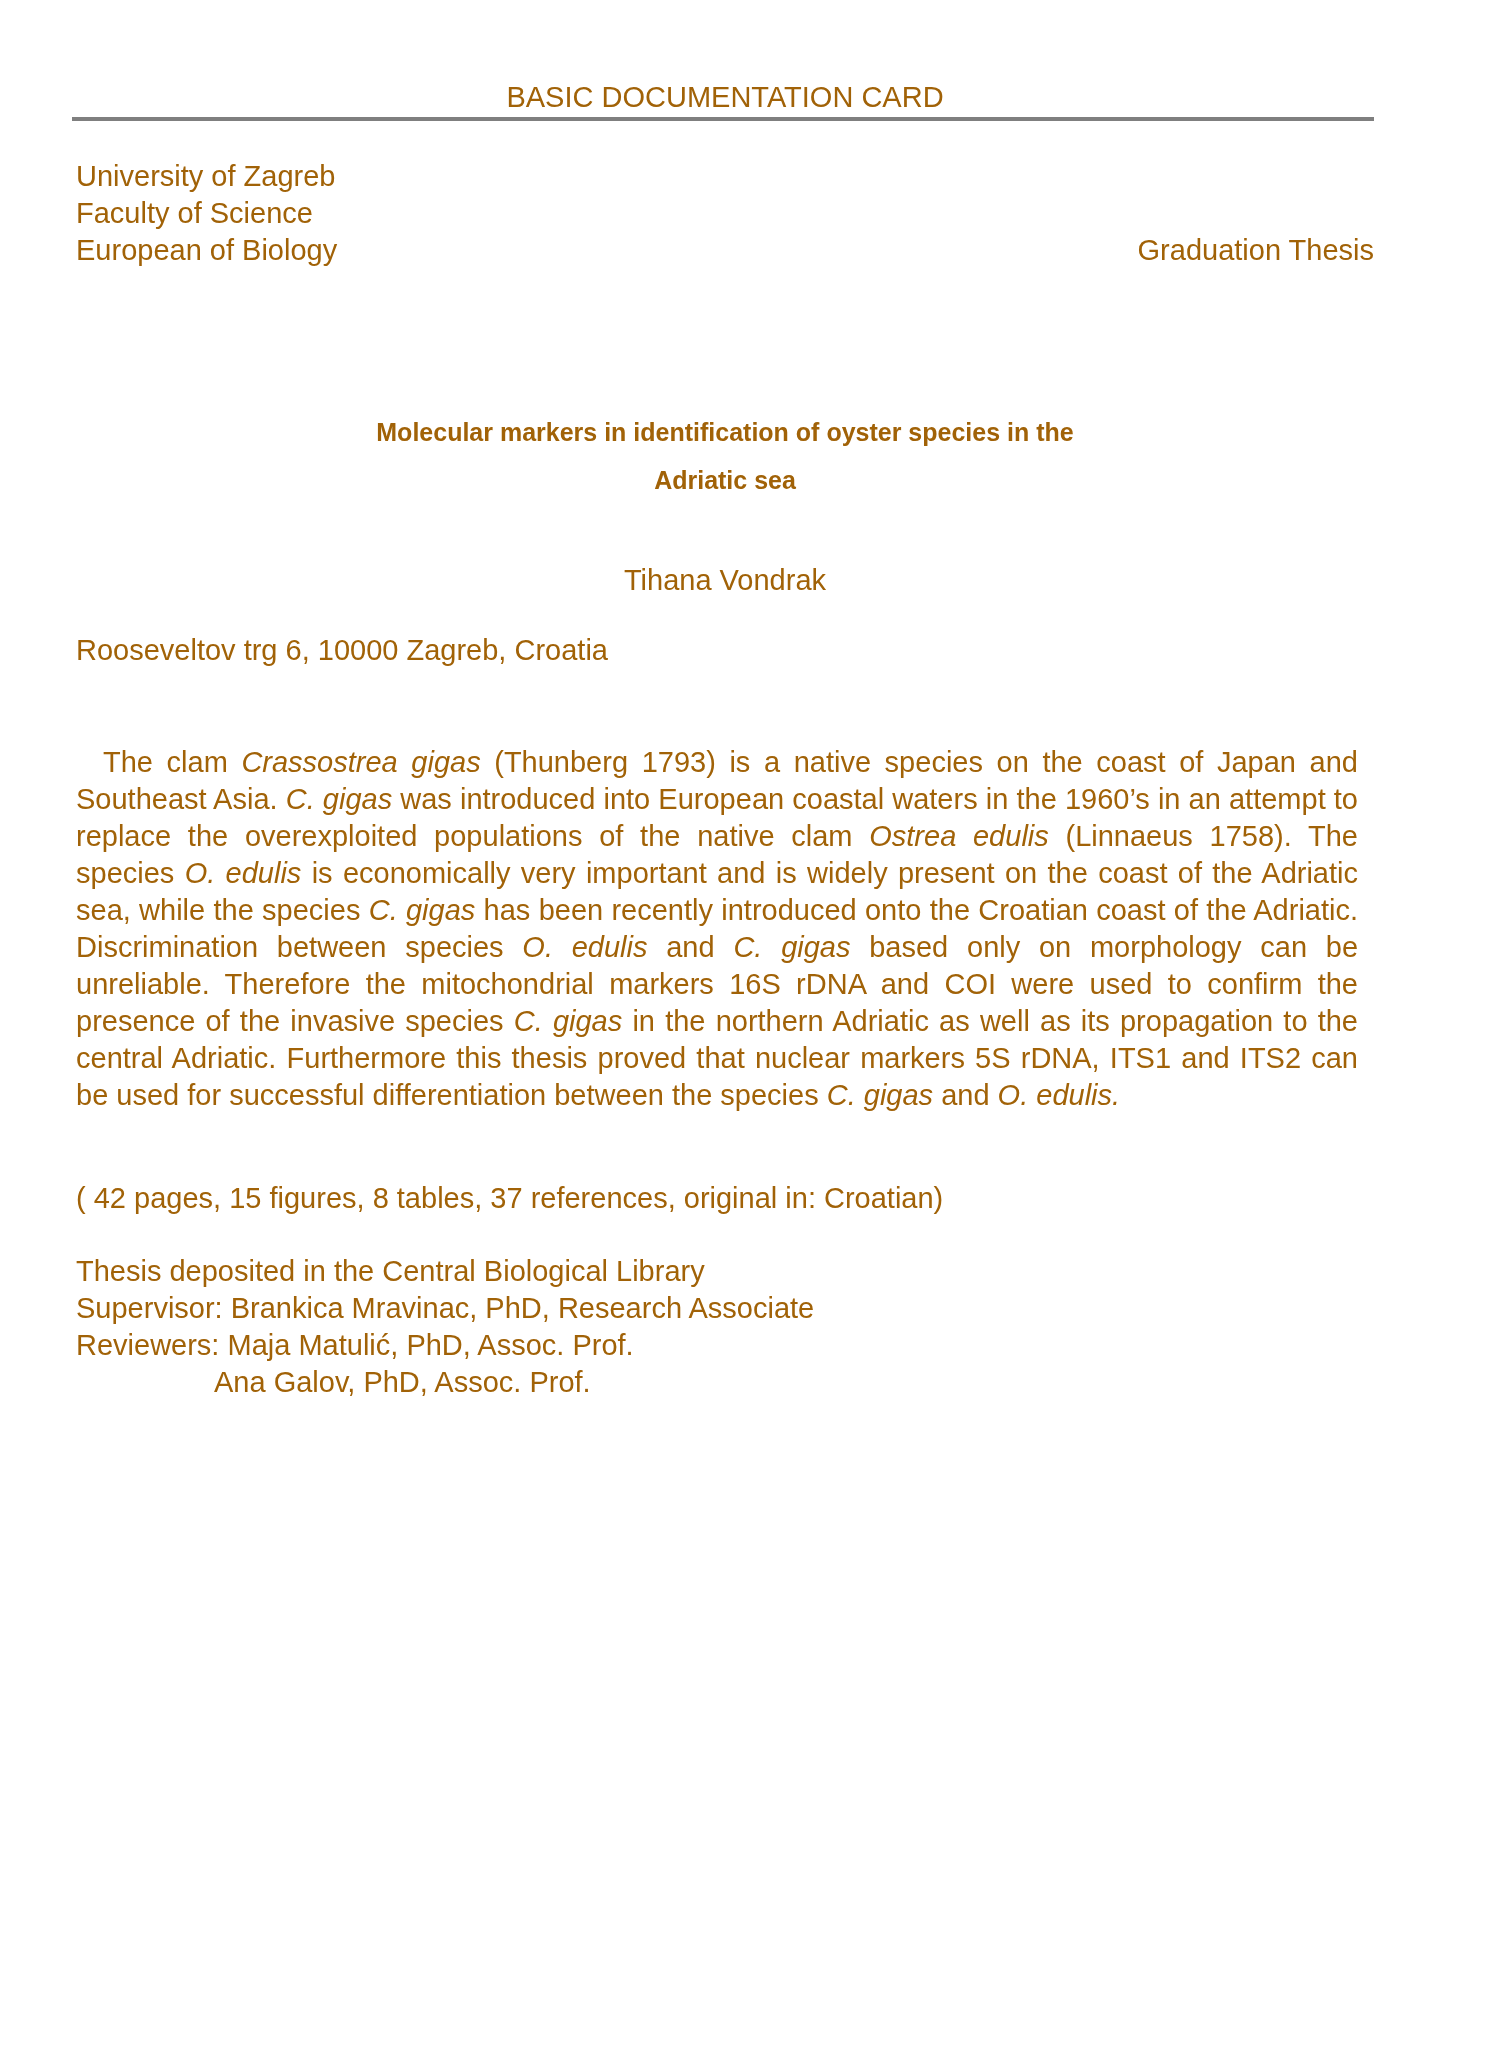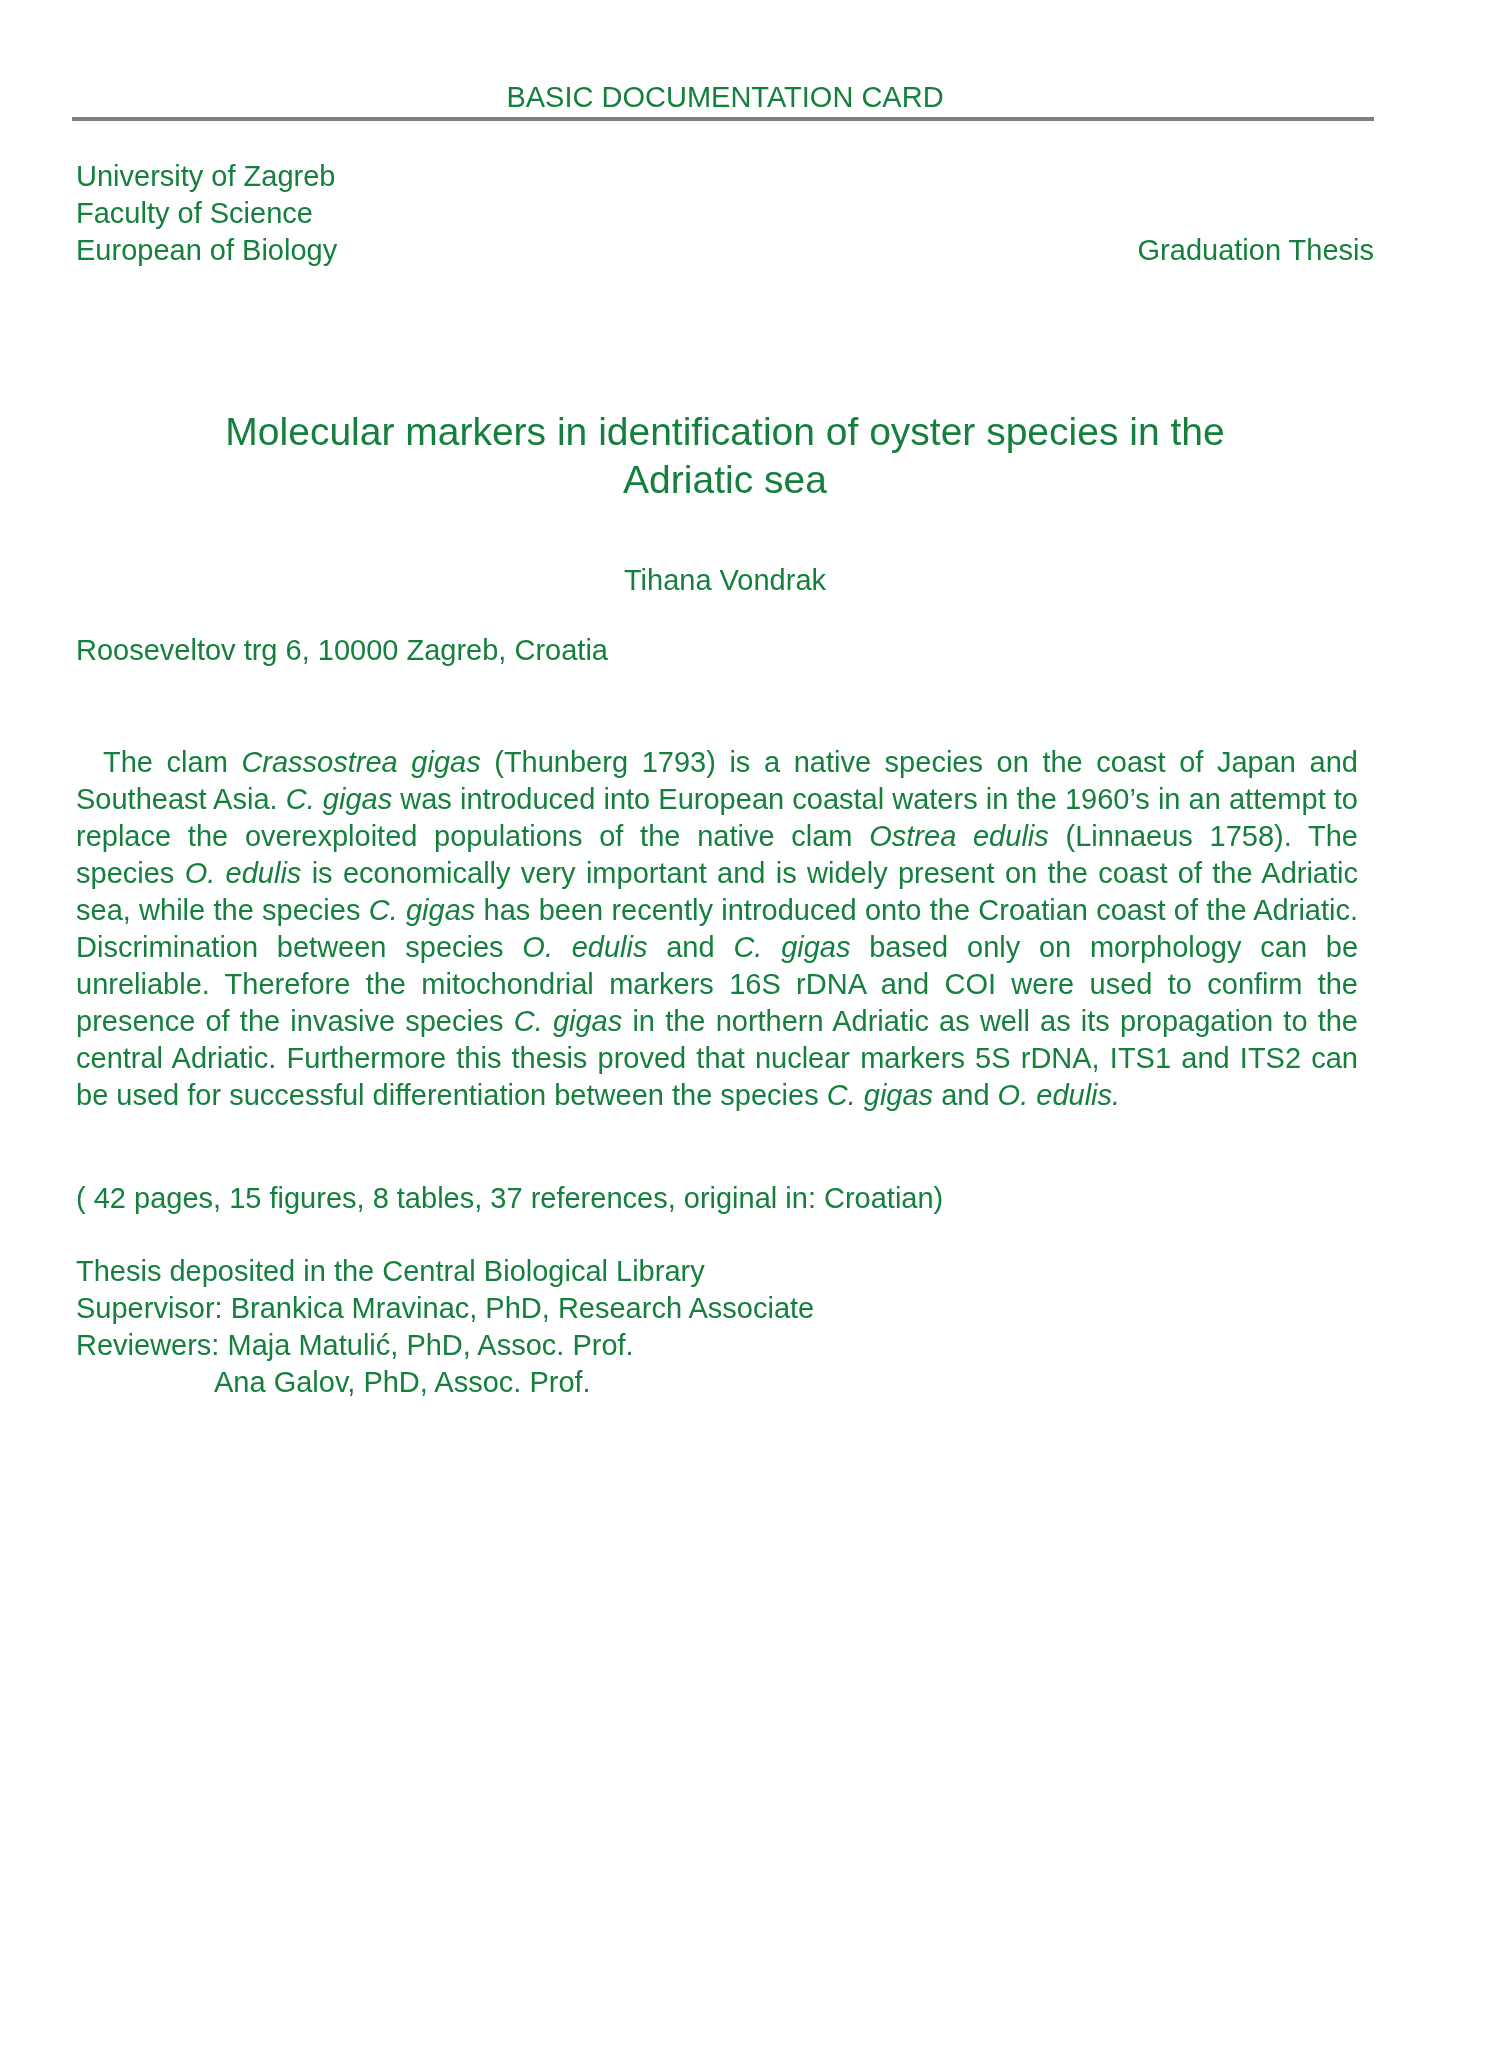--- a/index.html
+++ b/index.html
@@ -5,21 +5,21 @@
   html, body {
     margin: 0;
     padding: 0;
     background: #ffffff;
   }
   .page {
     position: relative;
     width: 1504px;
     height: 2057px;
     background: #ffffff;
-    color: #15803d;
+    color: #a16207;
     font-family: "Liberation Sans", "DejaVu Sans", sans-serif;
     font-size: 29px;
     line-height: 37px;
     overflow: hidden;
   }
   .content {
     position: absolute;
     left: 76px;
     right: 130px;
     top: 0;
@@ -51,22 +51,22 @@
     display: flex;
     justify-content: space-between;
   }
   .title {
     position: absolute;
     top: 408px;
     left: 0;
     right: 0;
     margin: 0;
     text-align: center;
-    font-size: 39px;
-    font-weight: normal;
+    font-size: 25px;
+    font-weight: bold;
     line-height: 48px;
   }
   .tline { display: block; }
   .author {
     position: absolute;
     top: 562px;
     left: 0;
     right: 0;
     text-align: center;
   }

